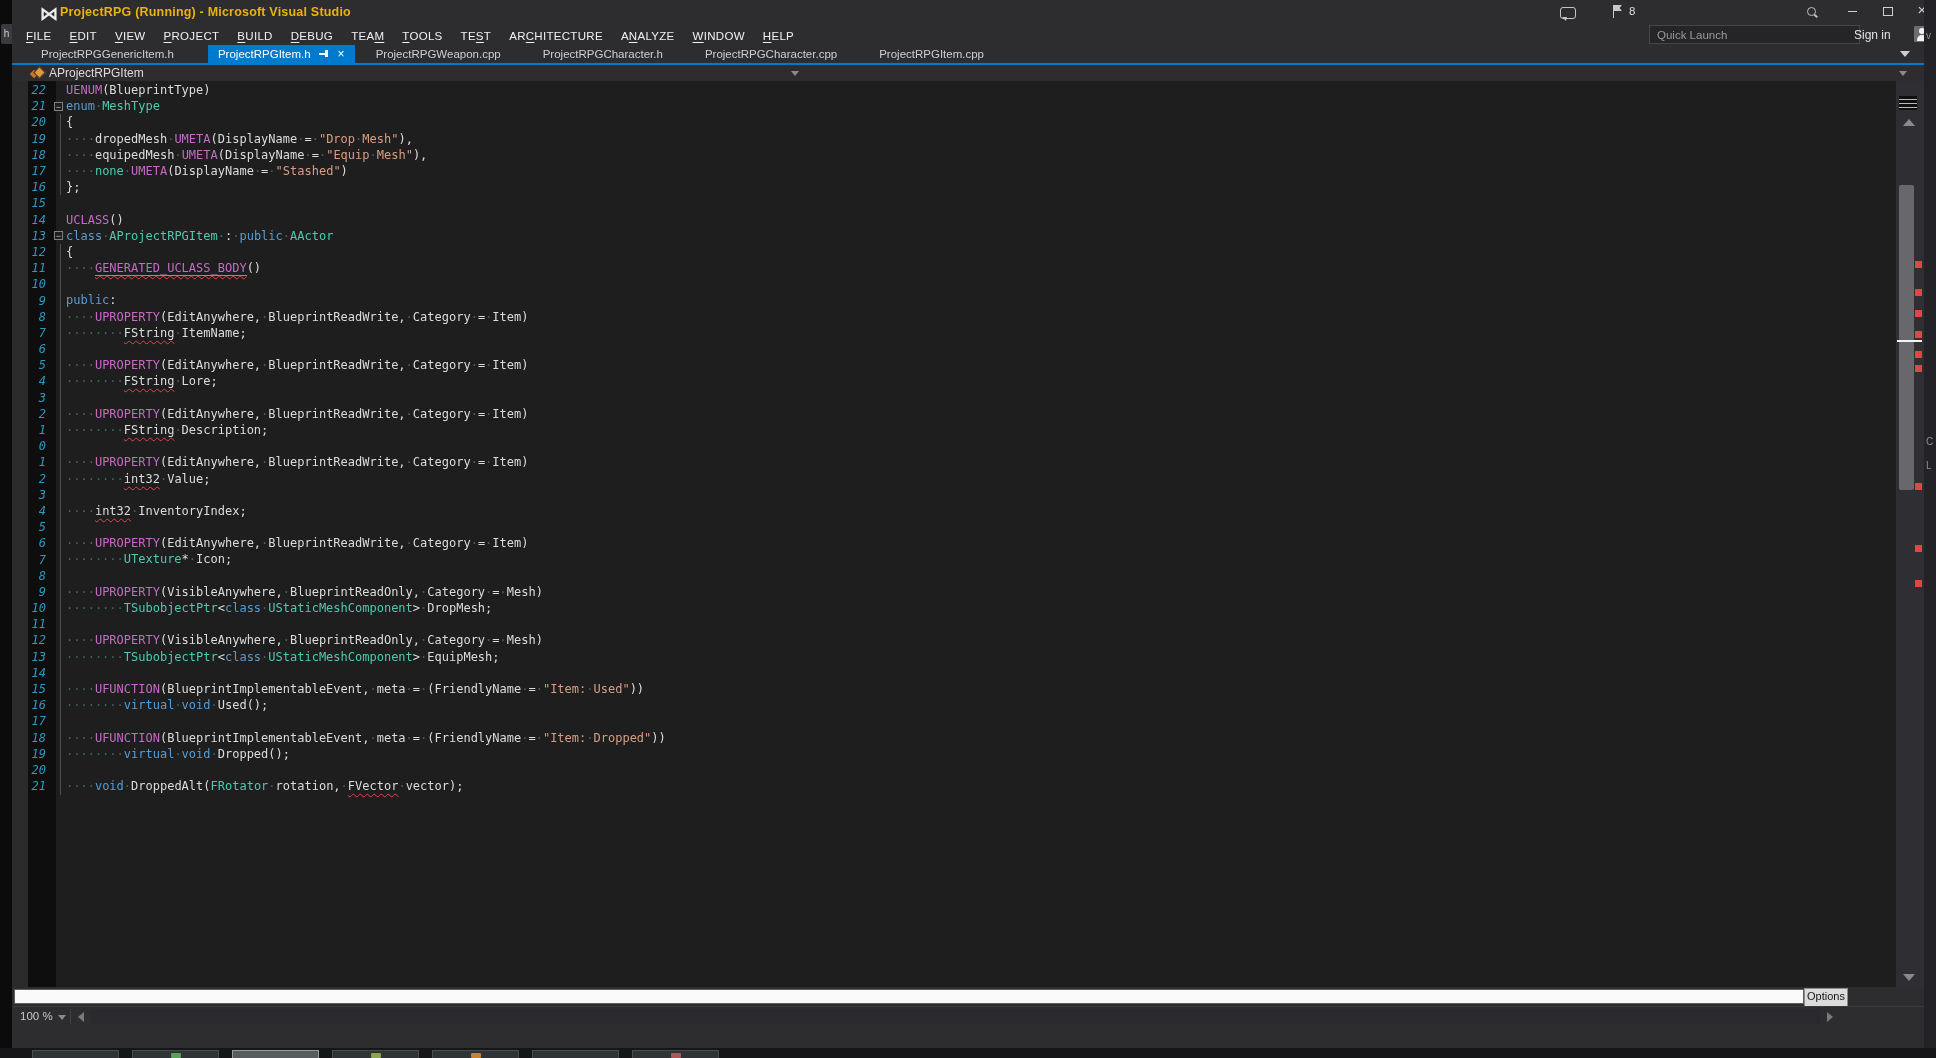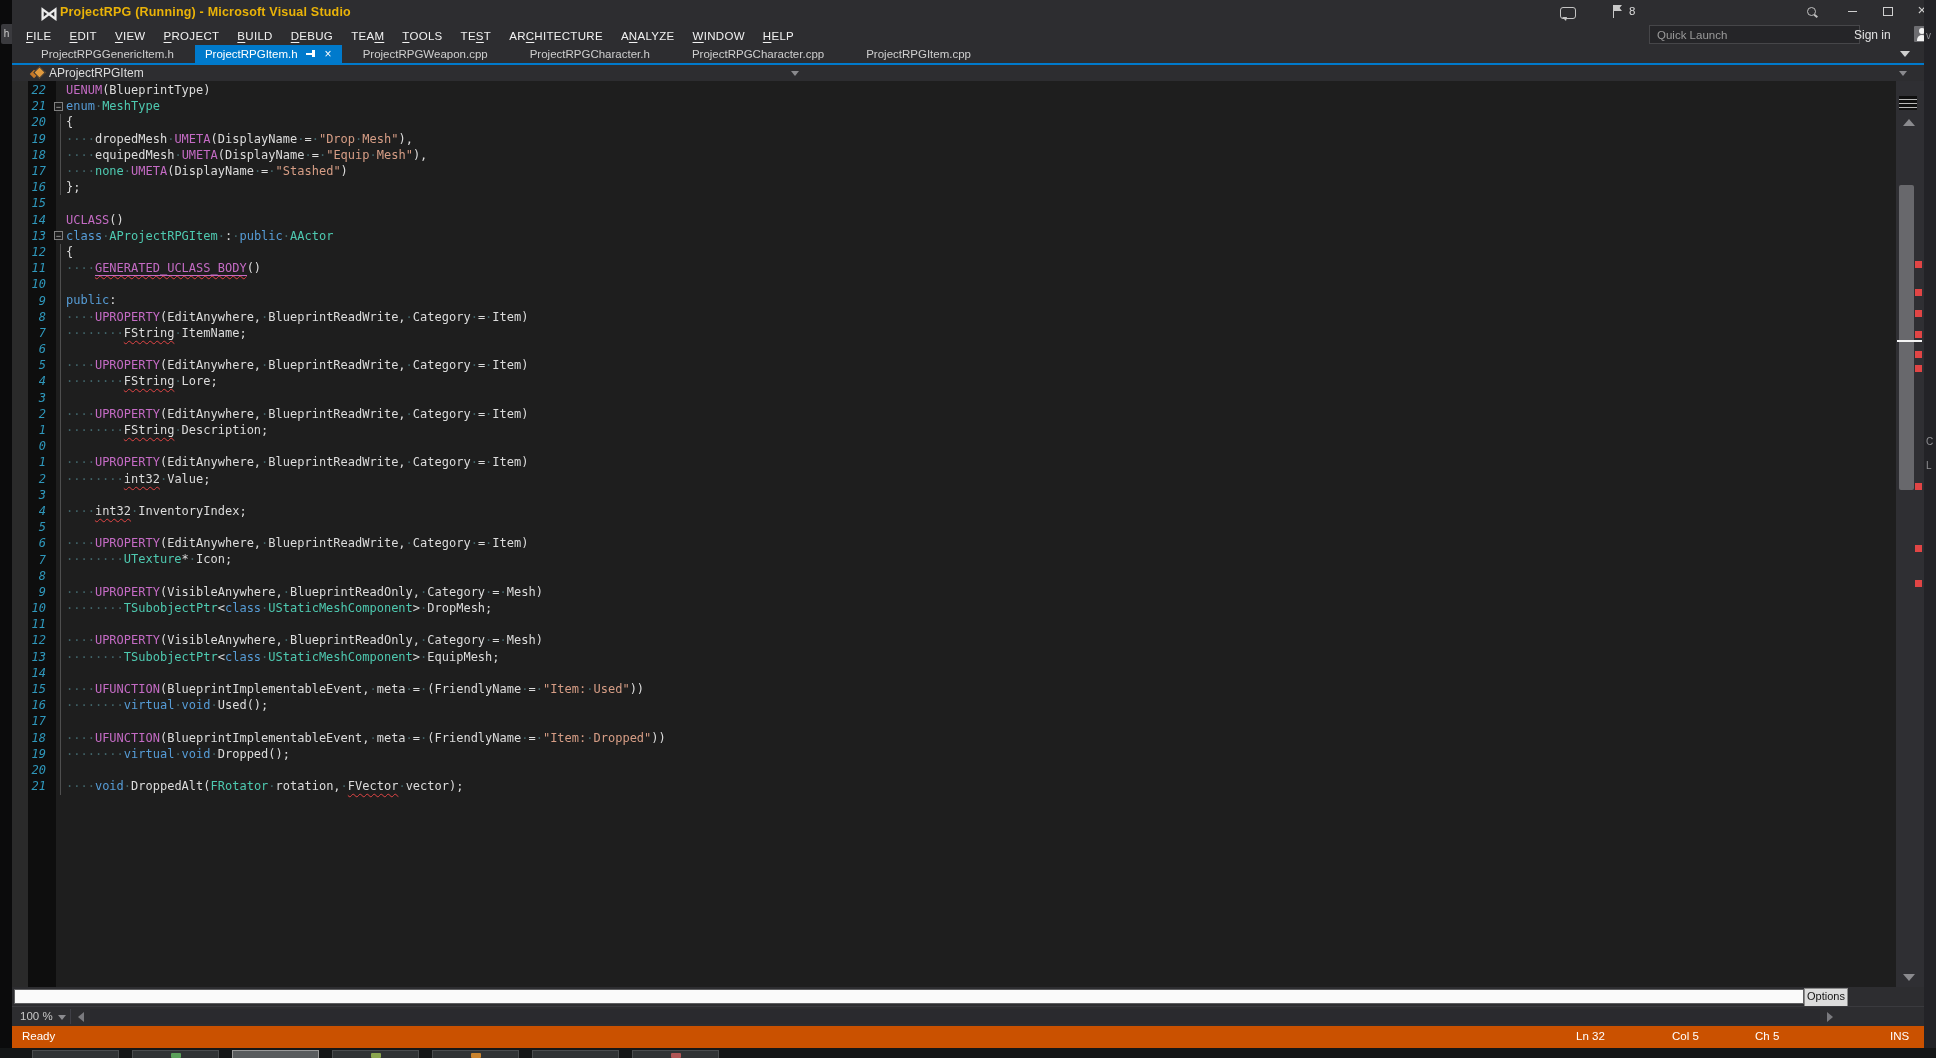--- a/index.html
+++ b/index.html
@@ -40,21 +40,21 @@
   #menubar{display:flex;align-items:center;height:19px;padding-left:5px;}
   .menu-item{padding:0 9px;font-size:11.5px;color:#F1F1F1;letter-spacing:.3px;}
   .menu-key{text-decoration:underline;text-underline-offset:2px;}
   #signin-label{position:absolute;left:1842px;top:2px;font-size:12px;color:#E2E2E2;}
   .avatar-icon{position:absolute;left:1902px;top:0px;width:16px;height:16px;background:#6E6E72;border-radius:1px;}
   .avatar-icon:before{content:"";position:absolute;left:5px;top:2px;width:6px;height:6px;border-radius:50%;background:#F2F2F2;}
   .avatar-icon:after{content:"";position:absolute;left:3px;top:9px;width:10px;height:6px;border-radius:5px 5px 0 0;background:#F2F2F2;}
   
   #tabrow{position:absolute;left:20px;top:45px;width:1912px;height:18px;display:flex;}
   .tab{display:flex;align-items:center;height:18px;padding:0 21px;font-size:11.5px;color:#CFCFCF;white-space:nowrap;}
-  .tab.active{background:var(--accent);color:#FFFFFF;padding:0 10px;}
+  .tab.active{background:var(--accent);color:#FFFFFF;padding:0 10px;margin-left:13px;}
   .tab-pin-icon{position:relative;width:11px;height:10px;margin-left:8px;}
   .tab-pin-icon:before{content:"";position:absolute;left:0;top:4px;width:6px;height:1.5px;background:#FFF;}
   .tab-pin-icon:after{content:"";position:absolute;left:6px;top:1px;width:3.5px;height:7px;background:#FFF;}
   .tab-close-icon{margin-left:8px;font-size:12px;color:#FFF;line-height:10px;}
   .tab-overflow-icon{position:absolute;left:1888px;top:7px;width:0;height:0;
     border-left:5px solid transparent;border-right:5px solid transparent;border-top:6px solid #CFCFCF;}
   #accent-line{position:absolute;left:12px;top:63px;width:1912px;height:2px;background:var(--accent);}
   
   #navbar{position:absolute;left:12px;top:65px;width:1884px;height:16px;background:#2D2D30;}
   .class-icon{position:absolute;left:18px;top:2px;width:14px;height:12px;}
@@ -457,27 +457,20 @@
 
   <div id="zoomrow">
     <div id="zoom-label">100 %</div>
     <div class="chev-down" id="zoom-chev"></div>
     <div id="zoom-sep"></div>
     <div class="hscroll-left-icon"></div>
     <div id="hscroll-track"></div>
     <div class="hscroll-right-icon"></div>
   </div>
 
-  <div id="statusbar">
-    <div id="status-message">Ready</div>
-    <div class="status-field" id="status-line">Ln 32</div>
-    <div class="status-field" id="status-col">Col 5</div>
-    <div class="status-field" id="status-char">Ch 5</div>
-    <div class="status-field" id="status-mode">INS</div>
-  </div>
 
   <div id="taskbar">
       <div class="task-btn" style="left: 32px;"></div>
       <div class="task-btn" style="left: 132px;">
         <div class="task-accent" style="background: rgb(90, 160, 90);"></div>
       </div>
       <div class="task-btn selected" style="left: 232px;"></div>
       <div class="task-btn" style="left: 332px;">
         <div class="task-accent" style="background: rgb(138, 165, 78);"></div>
       </div>

